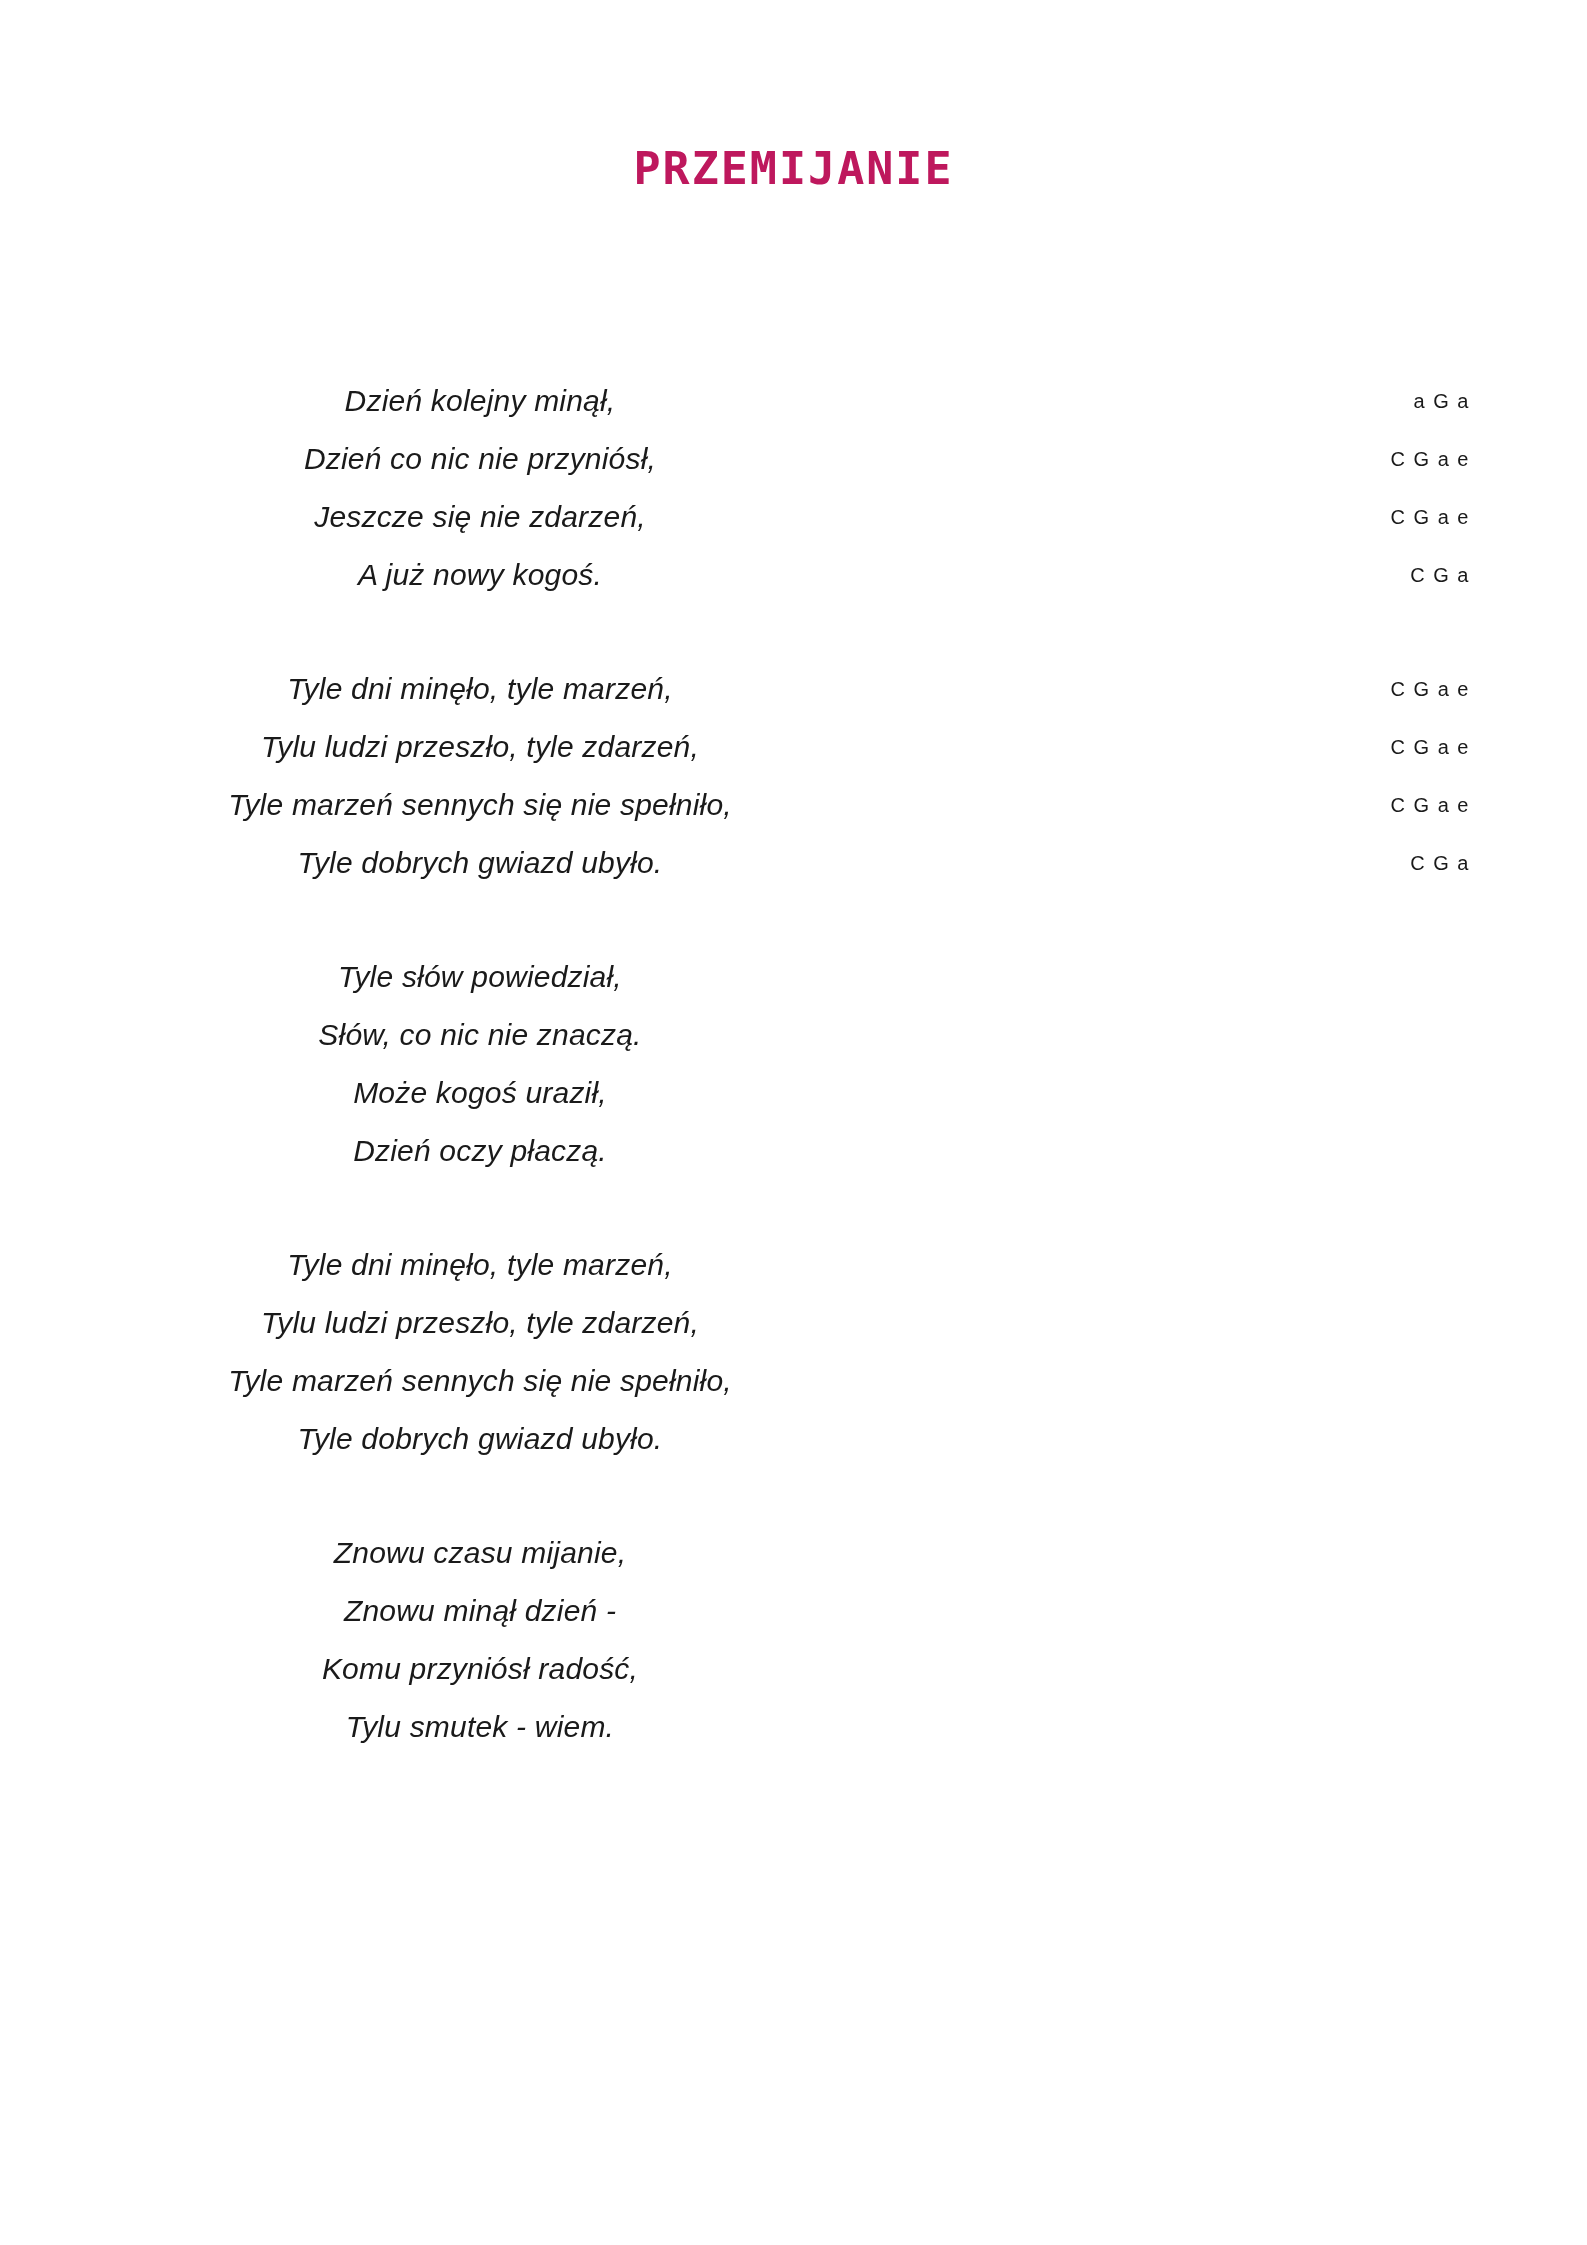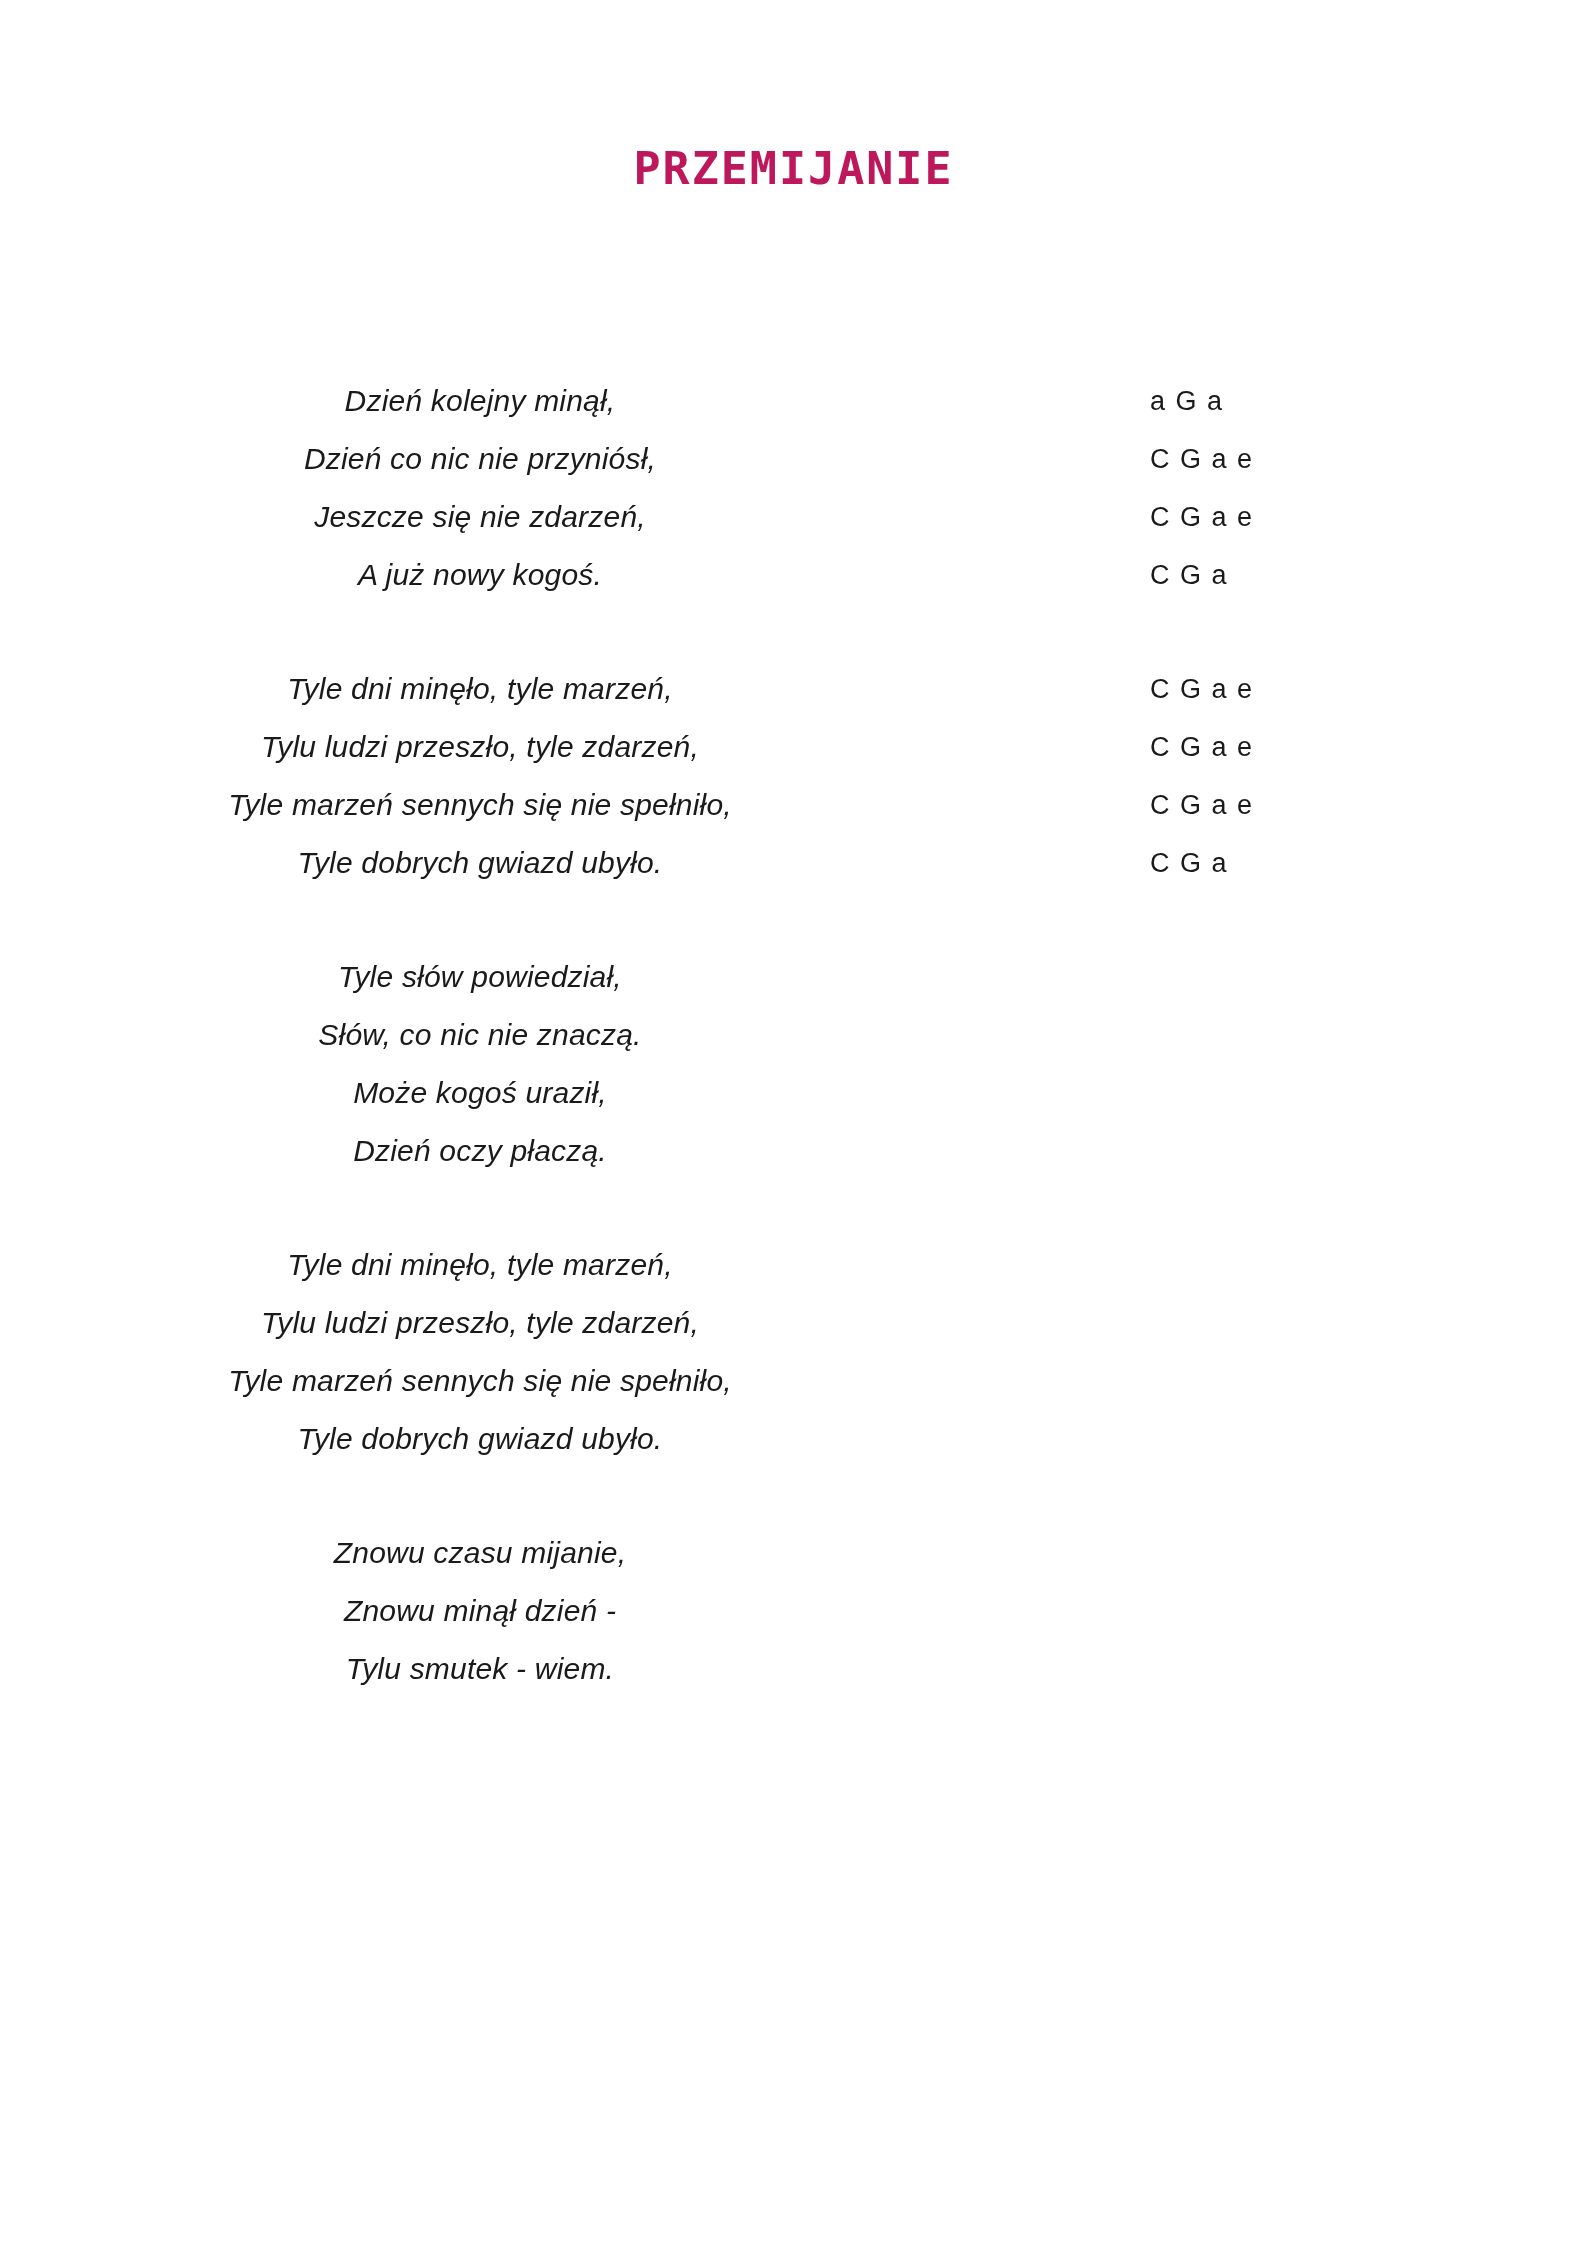--- a/index.html
+++ b/index.html
@@ -60,22 +60,22 @@
 
   .line {
     white-space: pre;
   }
 
   .chords-block {
     position: absolute;
     top: 0;
     left: 1150px;
     width: 320px;
-    text-align: left;
-    font-size: 27px;
+    text-align: right;
+    font-size: 20px;
     line-height: 58px;
     color: #1a1a1a;
     letter-spacing: 1.5px;
   }
 
   .chord-line {
     white-space: pre;
   }
 </style>
 </head>
@@ -132,18 +132,19 @@
         <div class="line">Tylu ludzi przeszło, tyle zdarzeń,</div>
         <div class="line">Tyle marzeń sennych się nie spełniło,</div>
         <div class="line">Tyle dobrych gwiazd ubyło.</div>
       </div>
     </div>
 
     <div class="stanza">
       <div class="lyrics-block">
         <div class="line">Znowu czasu mijanie,</div>
         <div class="line">Znowu minął dzień -</div>
+        <div class="line">Komu przyniósł radość,</div>
         <div class="line">Tylu smutek - wiem.</div>
       </div>
     </div>
 
   </div>
 </div>
 
 </body></html>

